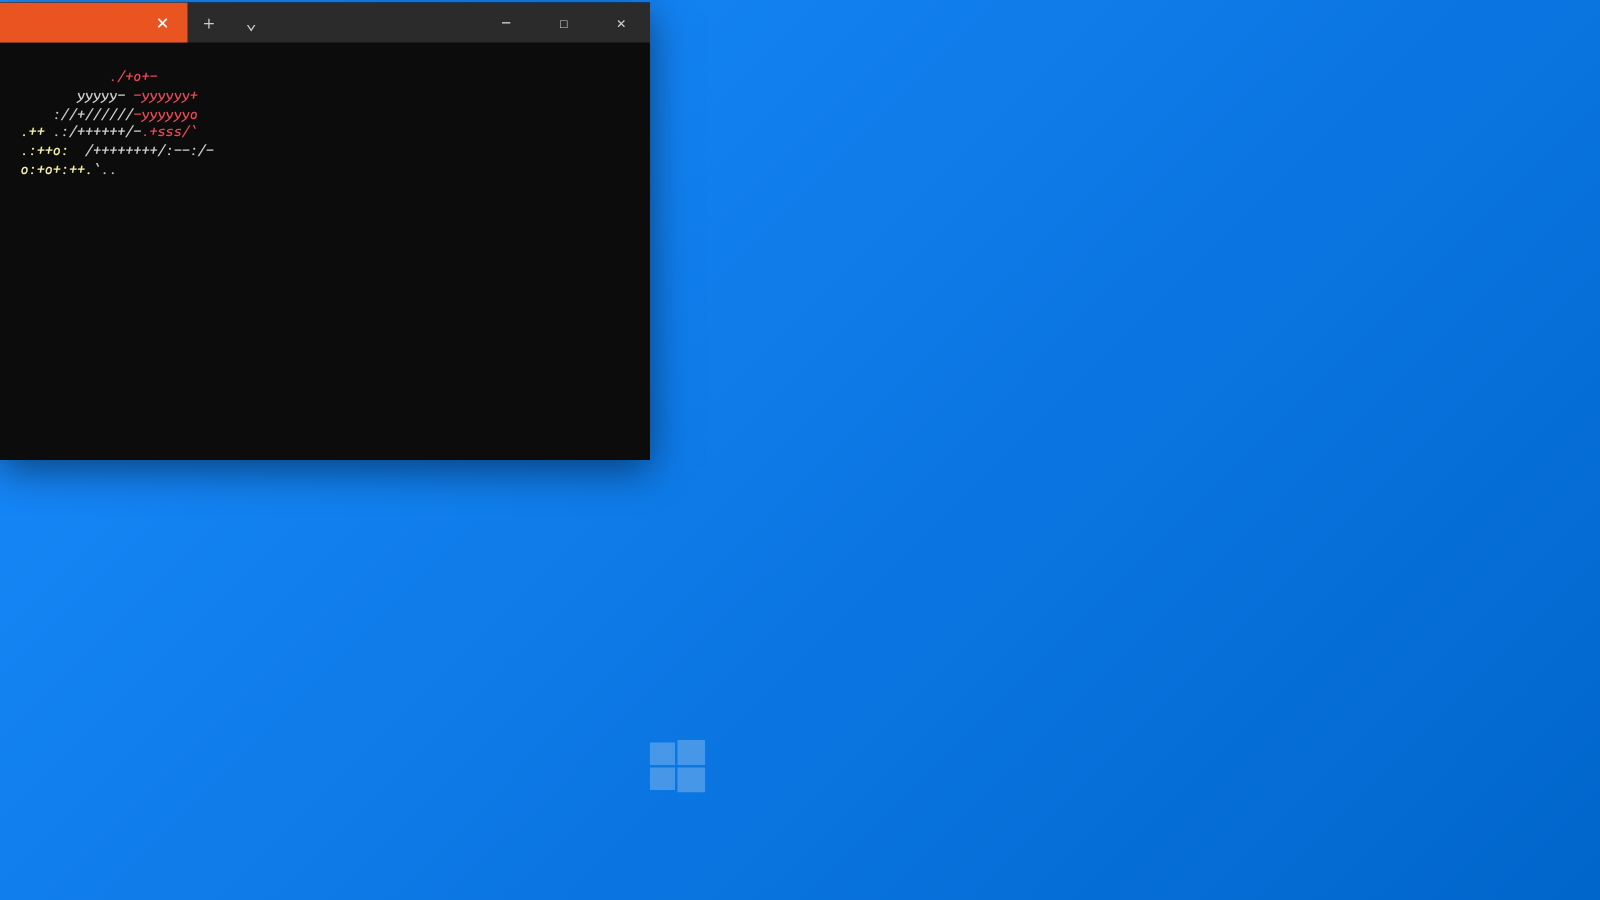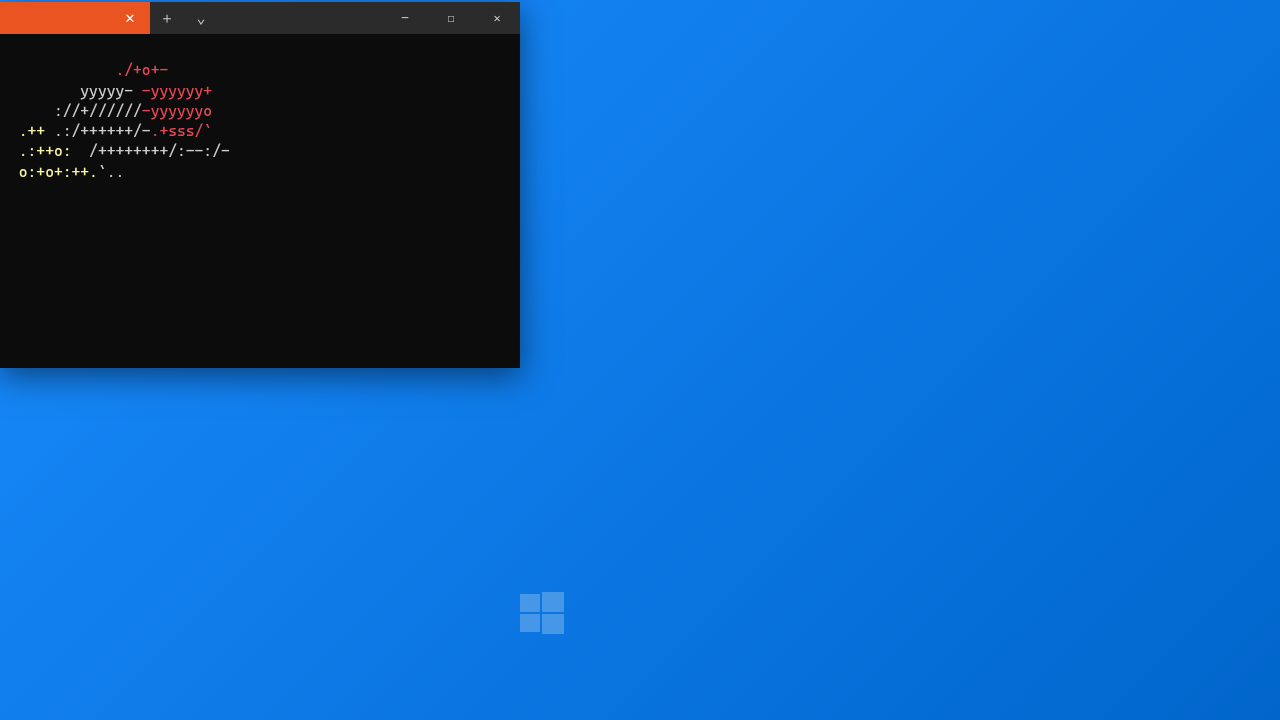--- a/index.html
+++ b/index.html
@@ -67,25 +67,26 @@
   .titlebar .spacer { flex:1; }
   .titlebar .winbtn {
     width:46px;
     display:flex;align-items:center;justify-content:center;
     color:#ccc;font-size:12px;
     cursor:pointer;
   }
   .term-body {
     flex:1;
     padding: 6px 10px;
-    font-size: 15px;
+    font-size: 11px;
     line-height: 1.35;
     color:#cccccc;
     white-space: pre;
     overflow:hidden;
+    font-style:italic;
   }
   .g { color:#16c60c; font-weight:bold; }
   .w { color:#cccccc; }
   .r { color:#e74856; }
   .y { color:#f9f1a5; }
 </style>
 </head>
 <body>
 
 <div class="watermark">

